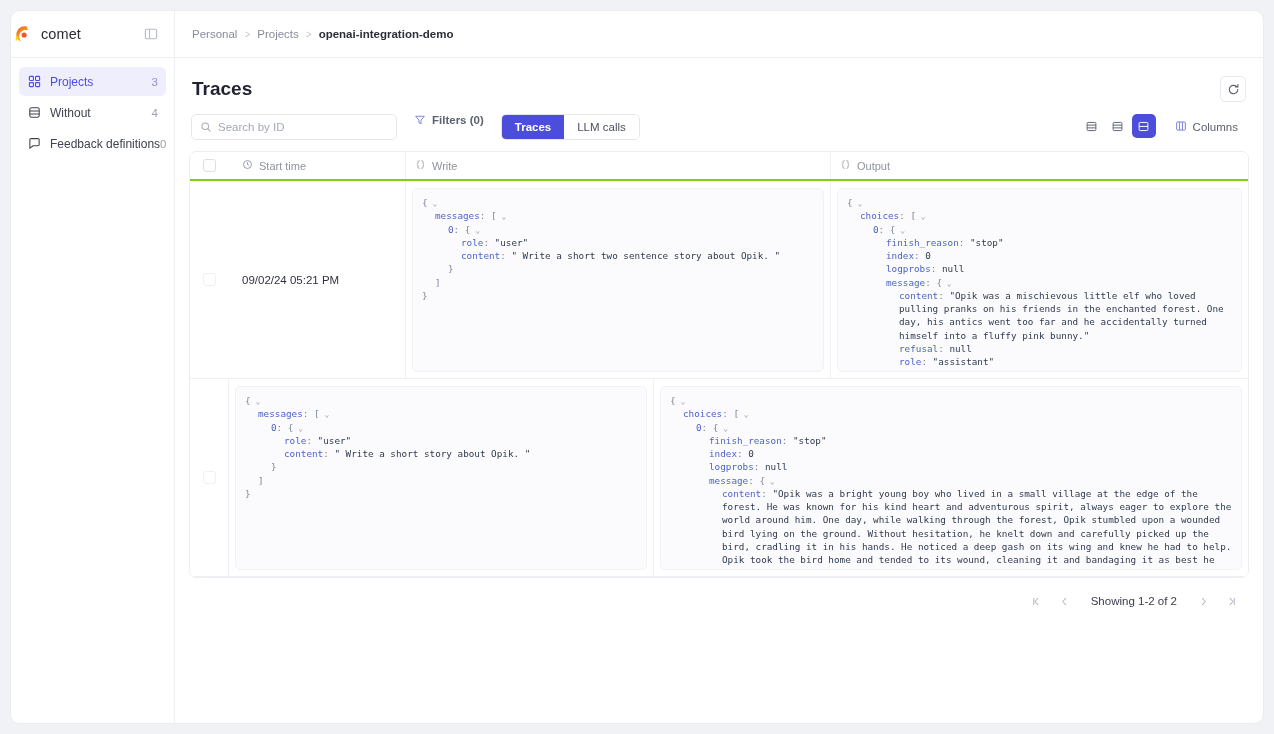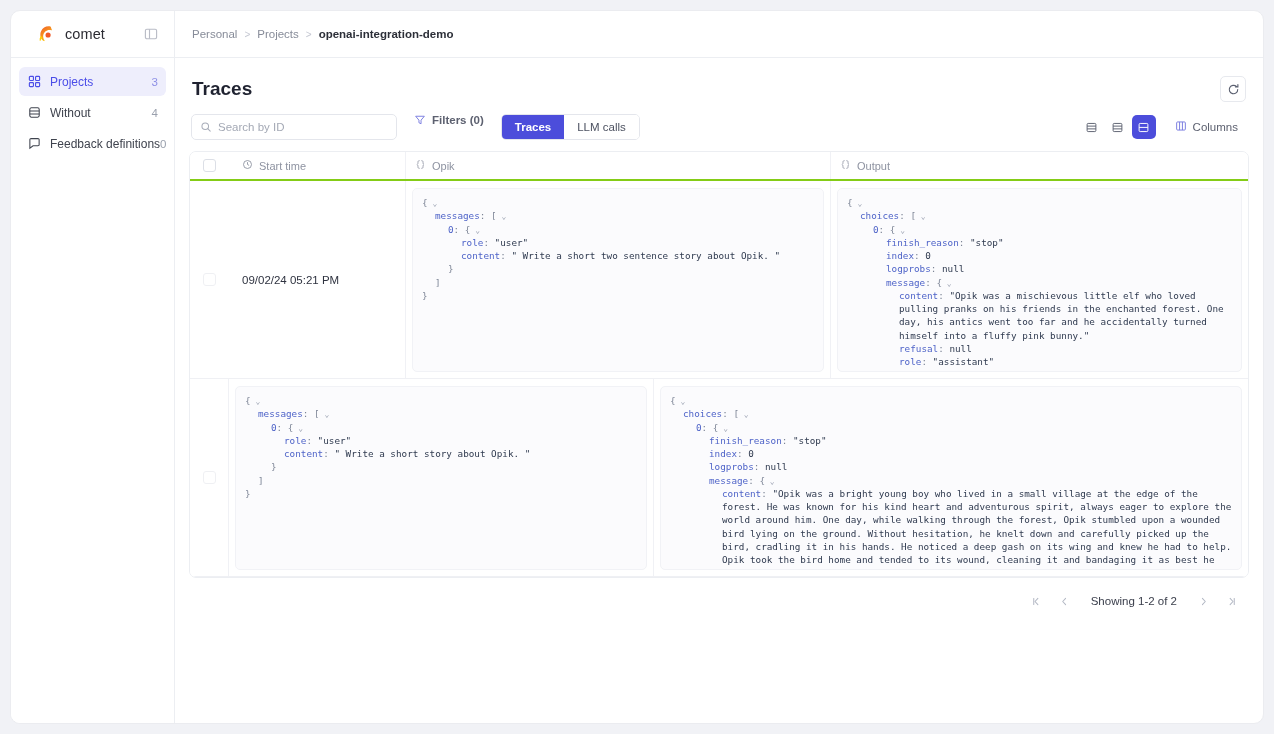--- a/index.html
+++ b/index.html
@@ -30,21 +30,21 @@
     flex: 0 0 47px;
     display: flex;
     align-items: stretch;
     border-bottom: 1px solid #eceef2;
   }
   .brand {
     width: 164px;
     flex: 0 0 164px;
     display: flex;
     align-items: center;
-    padding: 0 14px 0 26px;
+    padding: 0 14px 0 2px;
     border-right: 1px solid #eceef2;
   }
   .logo-mark { width: 20px; height: 20px; flex: 0 0 20px; }
   .logo-text {
     margin-left: 8px;
     font-size: 14.5px;
     color: #2b2b32;
     letter-spacing: .1px;
   }
   .sidebar-toggle {
@@ -142,21 +142,21 @@
     border-radius: 5px; overflow: hidden; background: #fff;
   }
   .seg-btn {
     padding: 0 13px;
     display: flex; align-items: center;
     font-size: 11.5px; color: #4c5160;
     cursor: pointer; background: #fff;
   }
   .seg-btn.active { background: #4c4ddb; color: #fff; font-weight: 600; }
 
-  .toolbar-right { margin-left: auto; display: flex; align-items: center; gap: 10px; }
+  .toolbar-right { margin-left: auto; display: flex; align-items: flex-start; gap: 10px; }
   .icon-seg { display: flex; gap: 2px; }
   .icon-btn {
     width: 24px; height: 24px;
     border-radius: 5px;
     display: flex; align-items: center; justify-content: center;
     color: #5f6472; cursor: pointer; background: #fff;
   }
   .icon-btn.active { background: #4c4ddb; color: #fff; }
   .columns-btn {
     height: 26px; padding: 0 9px;
@@ -415,21 +415,21 @@
             </span>
             <span>Start time</span>
           </div>
           <div class="th th-input">
             <span>
               <svg viewBox="0 0 16 16" width="11" height="11" fill="none" stroke="currentColor" stroke-width="1.2" stroke-linecap="round">
                 <path d="M6.2 2.4c-1.6 0-1.9.9-1.9 2.2s.2 2.3-1.3 3.4c1.5 1.1 1.3 2.1 1.3 3.4s.3 2.2 1.9 2.2"></path>
                 <path d="M9.8 2.4c1.6 0 1.9.9 1.9 2.2s-.2 2.3 1.3 3.4c-1.5 1.1-1.3 2.1-1.3 3.4s-.3 2.2-1.9 2.2"></path>
               </svg>
             </span>
-            <span>Opik</span>
+            <span>Write</span>
           </div>
           <div class="th th-output">
             <span>
               <svg viewBox="0 0 16 16" width="11" height="11" fill="none" stroke="currentColor" stroke-width="1.2" stroke-linecap="round">
                 <path d="M6.2 2.4c-1.6 0-1.9.9-1.9 2.2s.2 2.3-1.3 3.4c1.5 1.1 1.3 2.1 1.3 3.4s.3 2.2 1.9 2.2"></path>
                 <path d="M9.8 2.4c1.6 0 1.9.9 1.9 2.2s-.2 2.3 1.3 3.4c-1.5 1.1-1.3 2.1-1.3 3.4s-.3 2.2-1.9 2.2"></path>
               </svg>
             </span>
             <span>Output</span>
           </div>

